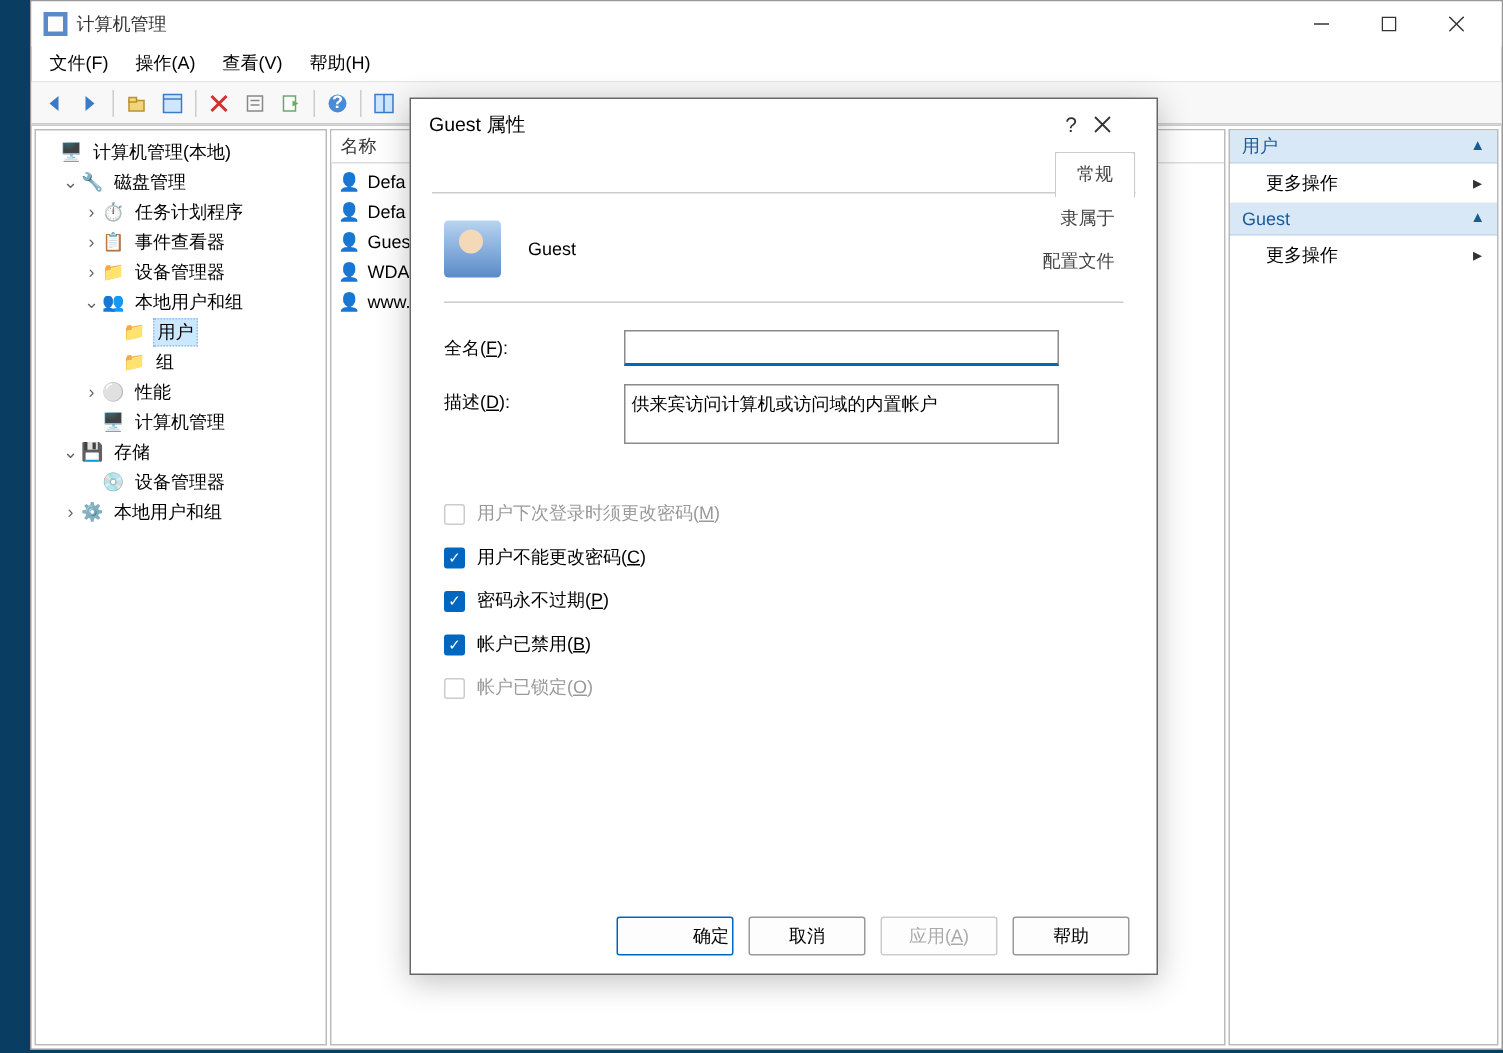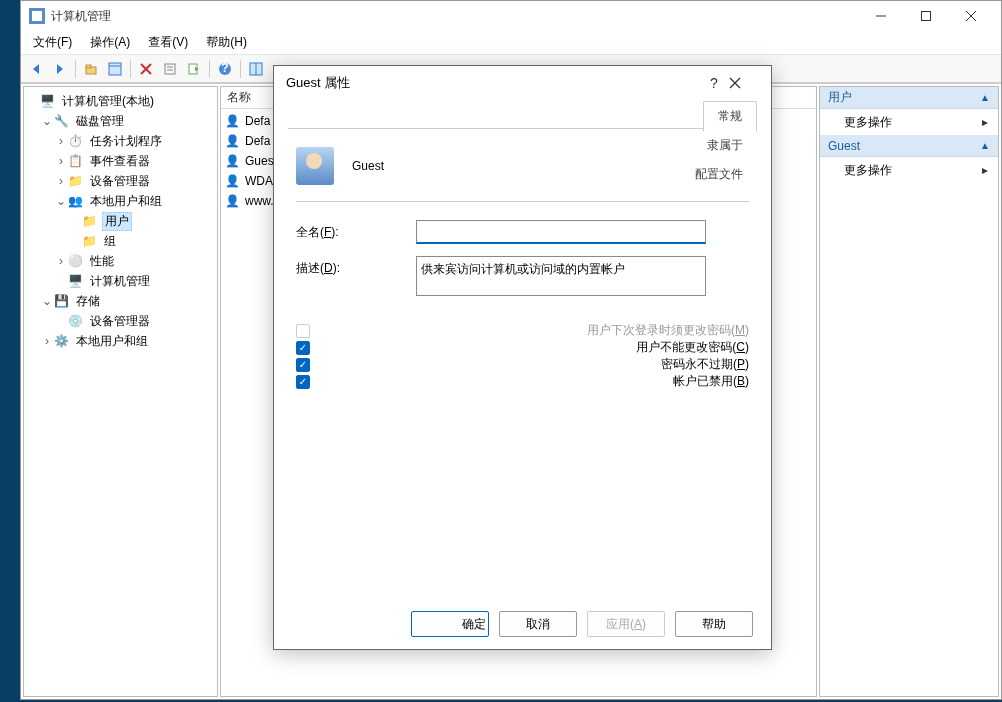--- a/index.html
+++ b/index.html
@@ -67,21 +67,21 @@
 .usericon { width: 38px; height: 38px; background: linear-gradient(#b8d4f0,#5a8bc9); border-radius: 3px; margin-right: 18px; position: relative; }
 .usericon::after { content:""; position:absolute; left:10px; top:6px; width:16px; height:16px; border-radius:50%; background:#f4d9b8; }
 .divider { height: 1px; background: #ccc; margin: 8px 0 18px 0; }
 
 .frow { display: flex; align-items: flex-start; margin-bottom: 12px; }
 .flabel { width: 120px; padding-top: 4px; }
 .finput { flex: 1; max-width: 290px; height: 24px; border: 1px solid #8a8a8a; padding: 0 4px; outline: none; }
 .finput.focus { border-bottom: 2px solid #0067c0; }
 .ftext { flex: 1; max-width: 290px; height: 40px; border: 1px solid #8a8a8a; padding: 4px; resize: none; outline: none; font-family: inherit; }
 
-.chkrow { display: flex; align-items: center; margin: 0 0; justify-content: space-between; }
+.chkrow { display: flex; align-items: center; margin: 12px 0; }
 .chk { width: 14px; height: 14px; border: 1px solid #888; border-radius: 2px; margin-right: 8px; display:flex; align-items:center; justify-content:center; background:#fff; }
 .chk.checked { background: #0067c0; border-color:#0067c0; color:#fff; font-size:10px; }
 .chk.disabled { border-color: #ccc; }
 .chkrow.disabled { color: #999; }
 
 .dlg-btns { height: 50px; display: flex; align-items: center; justify-content: flex-end; gap: 10px; padding: 0 18px; }
 .btn { min-width: 78px; height: 26px; border: 1px solid #999; background: #fdfdfd; border-radius: 2px; display:flex; align-items:center; justify-content:center; }
 .btn.primary { border-color: #0067c0; padding-left: 48px; }
 .btn.disabled { color: #aaa; border-color: #ccc; }
 
@@ -343,20 +343,24 @@
       <span><span>用户不能更改密码(</span><span class="u">C</span>)</span>
     </div>
     <div class="chkrow">
       <span class="chk checked">✓</span>
       <span><span>密码永不过期(</span><span class="u">P</span>)</span>
     </div>
     <div class="chkrow">
       <span class="chk checked">✓</span>
       <span><span>帐户已禁用(</span><span class="u">B</span>)</span>
     </div>
+    <div class="chkrow disabled">
+      <span class="chk disabled"></span>
+      <span><span>帐户已锁定(</span><span class="u">O</span>)</span>
+    </div>
   </div>
 
   <div class="dlg-btns">
     <div class="btn primary">
         <span>确定</span>
       </div>
     <div class="btn">
         <span>取消</span>
       </div>
     <div class="btn disabled"><span>应用(</span><span class="u">A</span>)</div>

